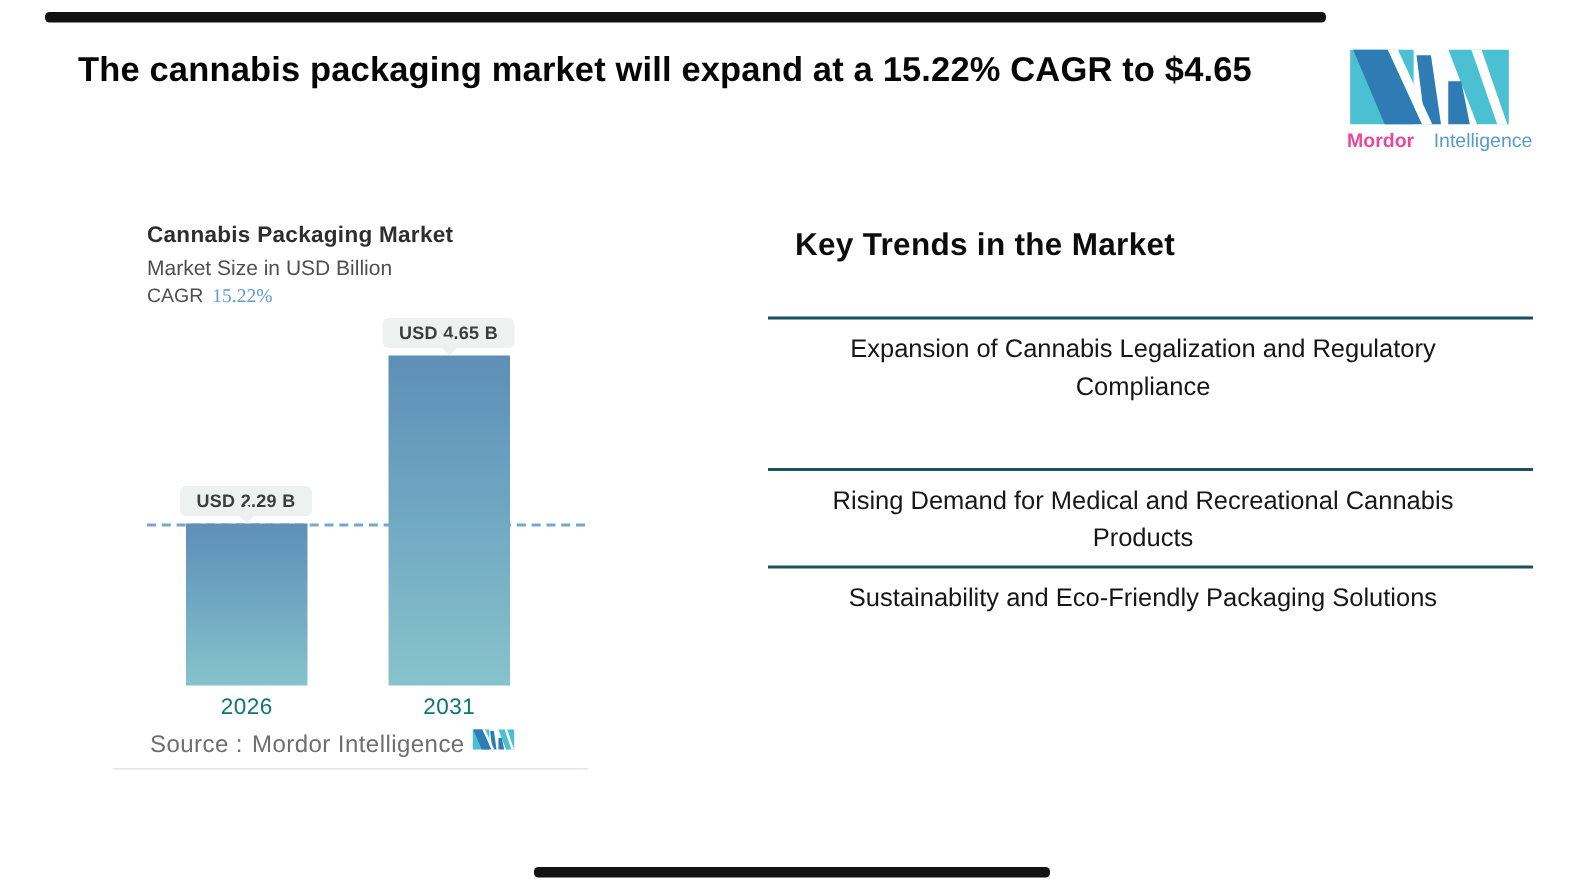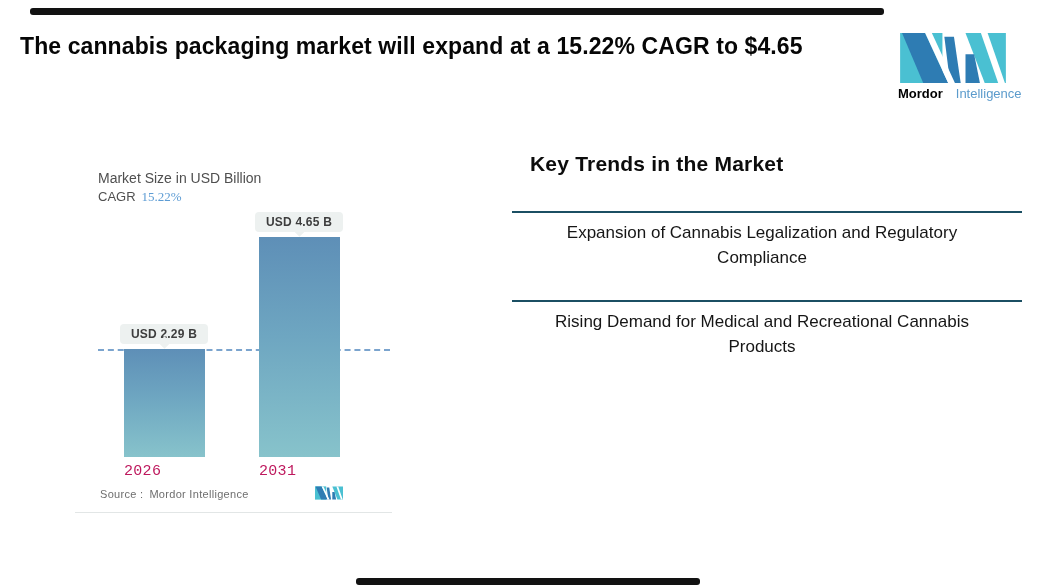--- a/index.html
+++ b/index.html
@@ -4,28 +4,28 @@
 <style>
   * { margin:0; padding:0; box-sizing:border-box; }
   html,body { width:1054px; height:588px; background:#ffffff; overflow:hidden; }
   body { font-family:"Liberation Sans", sans-serif; position:relative; }
 
   .decor-bar { position:absolute; background:#121212; height:7px; border-radius:3px; }
   .decor-bar.top { left:30px; top:8px; width:854px; }
   .decor-bar.bottom { left:356px; top:578px; width:344px; }
 
   
-  .headline { position:absolute; left:20px; top:32px; width:860px;
+  .headline { position:absolute; left:52px; top:32px; width:860px;
               font-size:23px; font-weight:700; color:#060606; line-height:29px; letter-spacing:0.1px; }
   .headline span { display:block; }
 
   .brand { position:absolute; left:898px; top:33px; width:112px; text-align:left; }
   .brand svg { display:block; width:110px; height:50px; }
   .brand-text { margin-top:3px; font-size:13px; white-space:nowrap; }
-  .brand-text .b1 { font-weight:700; color:#000000; }
+  .brand-text .b1 { font-weight:700; color:#ec4899; }
   .brand-text .b2 { font-weight:400; color:#5b9bcc; margin-left:13px; }
 
   
   .chart-card { position:absolute; left:75px; top:130px; width:317px; height:383px;
                 background:#ffffff; border-bottom:1px solid #e2e6e6; }
   .chart-title { position:absolute; left:23px; top:18px; font-size:15px; font-weight:700;
                  color:#2e2e2e; letter-spacing:0.2px; }
   .chart-subtitle { position:absolute; left:23px; top:40px; font-size:14px; color:#4f4f4f; }
   .chart-cagr { position:absolute; left:23px; top:59px; font-size:13px; color:#4f4f4f; }
   .chart-cagr .cagr-val { color:#5d9cd4; margin-left:6px;font-family:Liberation Serif, serif; }
@@ -40,39 +40,39 @@
 
   .val-pill { position:absolute; z-index:3; width:88px; height:20px; background:#edf1f0;
               border-radius:4px; text-align:center; font-size:12px; font-weight:700;
               color:#3d3d3d; line-height:20px; letter-spacing:0.2px; }
   .val-pill.p0 { left:45px; top:194px; }
   .val-pill.p1 { left:180px; top:82px; }
   .pill-tip { position:absolute; z-index:3; width:9px; height:9px; background:#edf1f0; transform:rotate(45deg); }
   .pill-tip.t0 { left:85px; top:208px; }
   .pill-tip.t1 { left:220px; top:96px; }
 
-  .x-label { position:absolute; top:333px; width:81px; 
-             font-size:15px; color:#be185d; letter-spacing:0.3px;font-family:Liberation Mono, monospace; }
+  .x-label { position:absolute; top:333px; width:81px; text-align:center;
+             font-size:15px; color:#0f766e; letter-spacing:0.3px; }
   .x-label.x0 { left:49px; }
   .x-label.x1 { left:184px; }
 
-  .source-row { position:absolute; left:25px; top:358px; font-size:11px; color:#6e6e6e; letter-spacing:0.3px; }
+  .source-row { position:absolute; left:25px; top:358px; font-size:16px; color:#6e6e6e; letter-spacing:0.3px; }
   .source-row .src-val { margin-left:6px; }
   .mini-mark { position:absolute; left:240px; top:356px; width:28px; height:14px; }
   .mini-mark svg { width:28px; height:14px; display:block; }
 
   
   .trends { position:absolute; left:512px; top:0; width:510px; height:588px; }
   .trends-heading { position:absolute; left:18px; top:152px; font-size:21px; font-weight:700;
                     color:#0c0c0c; letter-spacing:0.2px;text-align:center; }
   .trend-item { position:absolute; left:0; width:510px; border-top:2px solid #1b4f63;
                 padding:7px 0 0 10px;text-align:center; }
   .trend-item .txt { display:block; max-width:480px; font-size:17px; line-height:25px; color:#161616; }
   .trend-item.i0 { top:211px; }
-  .trend-item.i1 { top:300px; }
+  .trend-item.i1 { top:312px; }
   .trend-item.i2 { top:377px; }
   .trend-item.i3 { top:459px; }
 </style>
 </head>
 <body>
 
 <svg width="0" height="0" style="position:absolute">
   <defs>
     <g id="mordor-mark">
       <polygon points="0,0 44,0 44,52 0,52" fill="#4AC0D2"></polygon>
@@ -95,20 +95,21 @@
 <div class="brand">
   <svg viewBox="0 0 110 52">
     <use href="#mordor-mark"></use>
   </svg>
   <div class="brand-text">
     <span class="b1">Mordor</span><span class="b2">Intelligence</span>
   </div>
 </div>
 
 <div class="chart-card">
+  <div class="chart-title">Cannabis Packaging Market</div>
   <div class="chart-subtitle">Market Size in USD Billion</div>
   <div class="chart-cagr">
     <span>CAGR</span><span class="cagr-val">15.22%</span>
   </div>
 
   <div class="plot">
     <div class="ref-line"></div>
 
     <div class="val-pill p0">USD 2.29 B</div>
     <div class="pill-tip t0"></div>
@@ -133,15 +134,18 @@
 </div>
 
 <div class="trends">
   <div class="trends-heading">Key Trends in the Market</div>
   <div class="trend-item i0">
     <span class="txt">Expansion of Cannabis Legalization and Regulatory Compliance</span>
   </div>
   <div class="trend-item i1">
     <span class="txt">Rising Demand for Medical and Recreational Cannabis Products</span>
   </div>
+  <div class="trend-item i2">
+    <span class="txt">Sustainability and Eco-Friendly Packaging Solutions</span>
+  </div>
 </div>
 
 <div class="decor-bar bottom"></div>
 
 </body></html>

